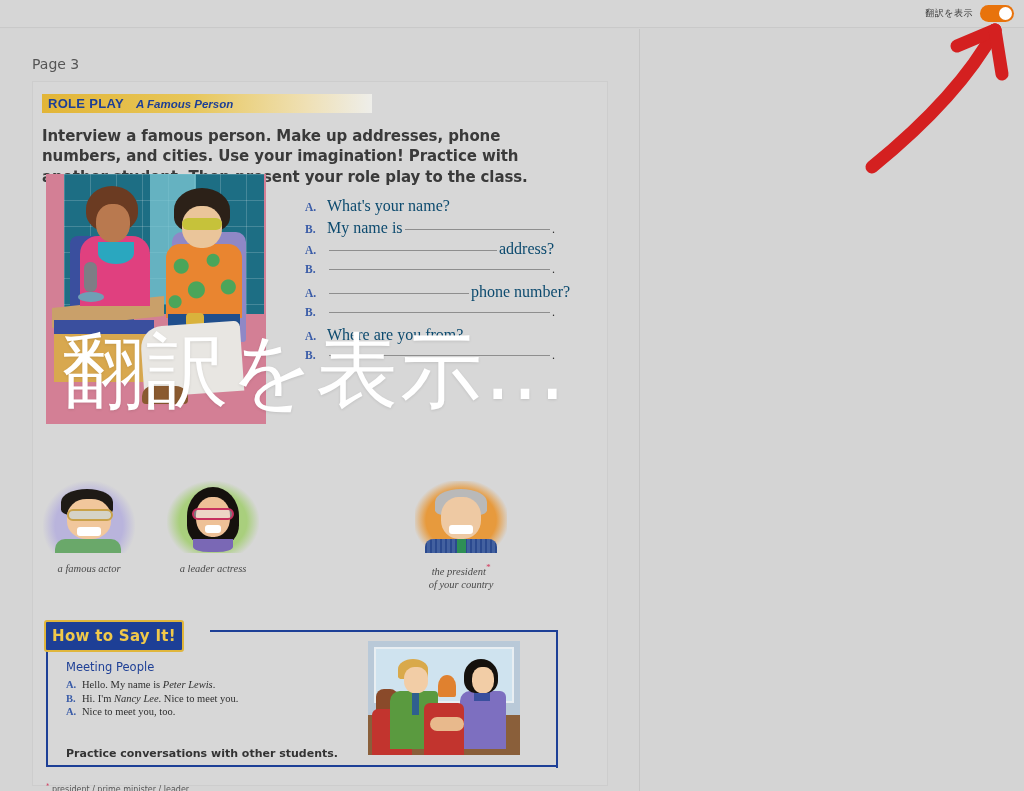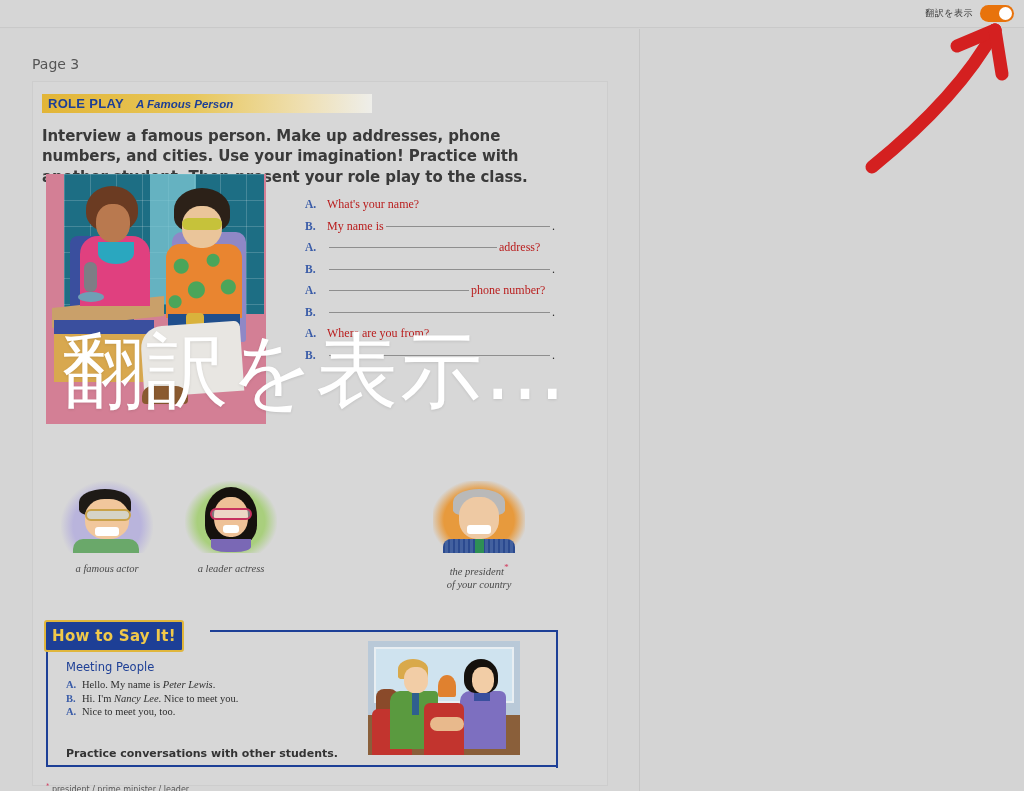--- a/index.html
+++ b/index.html
@@ -103,28 +103,28 @@
   .il-pants { position: absolute; top: 150px; left: 96px; width: 100px; height: 70px; background: #e8e6e2; border-radius: 22px 6px 0 0; transform: rotate(-4deg); }
   .il-shoe { position: absolute; top: 212px; left: 96px; width: 46px; height: 18px; background: #8a5a30; border-radius: 10px 12px 4px 4px; }
 
   
   .dialog { position: absolute; top: 168px; left: 305px; width: 250px; }
   .d-row { display: flex; align-items: baseline; height: 21.5px; }
   .d-ab {
     width: 22px; flex: none; font-family: "Liberation Serif", serif;
     font-weight: bold; font-size: 11.5px; color: #3a5ca8;
   }
-  .d-txt { font-family: "Liberation Serif", serif; font-size: 12px; color: #b91c1c; white-space: nowrap; }
+  .d-txt { font-family: "Liberation Serif", serif; font-size: 16px; color: #0c4a6e; white-space: nowrap; }
   .d-blank { flex: 1; border-bottom: 1px solid #8e8e8e; margin: 0 2px; position: relative; top: -3px; }
   .d-blank.w-short { flex: 0 0 140px; }
   .d-blank.w-mid { flex: 0 0 168px; }
   .d-dot { font-family: "Liberation Serif", serif; font-size: 12px; color: #2e2e2e; }
 
   
-  .portraits { position: absolute; top: 452px; left: 52px; width: 520px; height: 135px; }
+  .portraits { position: absolute; top: 452px; left: 34px; width: 520px; height: 135px; }
   .port { position: absolute; width: 110px; text-align: center; }
   .port .art {
     width: 92px; height: 72px; margin: 0 auto 9px; position: relative;
     border-radius: 6px; overflow: hidden;
   }
   .port .cap {
     font-family: "Liberation Serif", serif; font-style: italic;
     font-size: 10.5px; color: #4a4a4a; line-height: 1.25;
   }
   .port .cap sup { color: #d2365a; font-size: 9px; }

